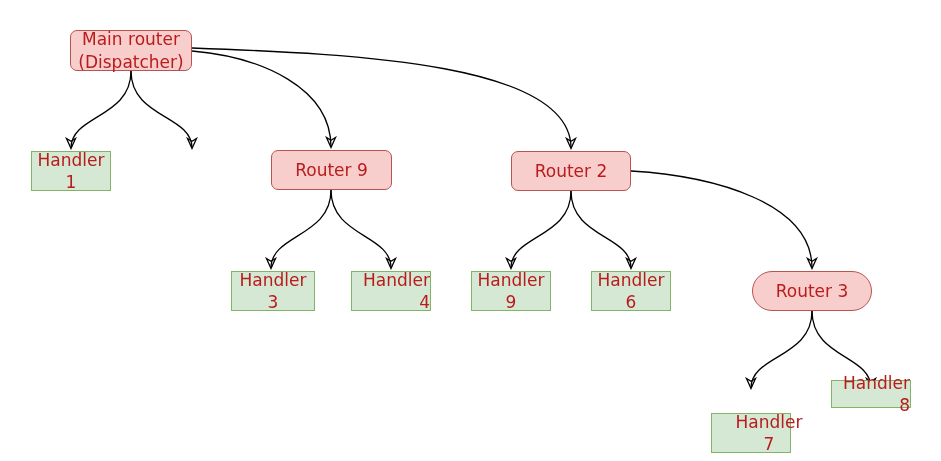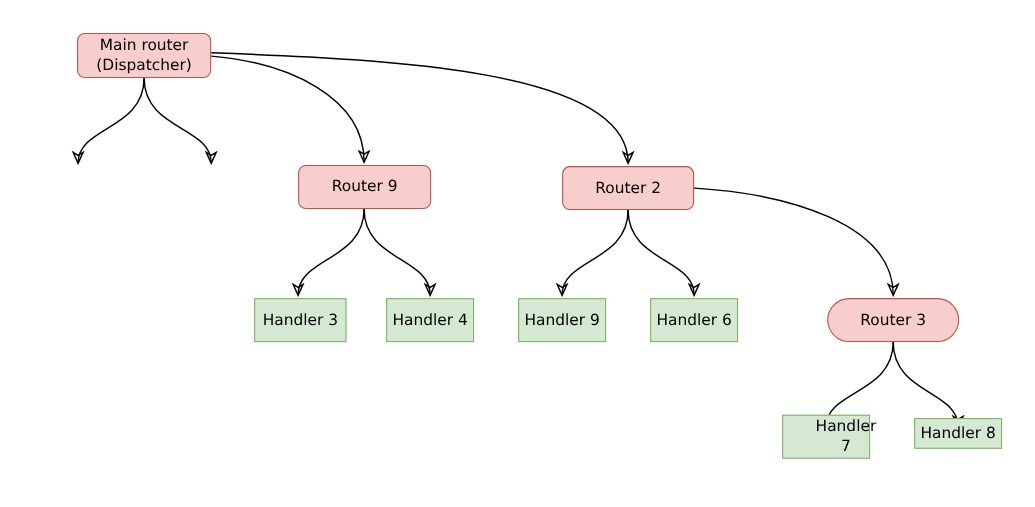--- a/index.html
+++ b/index.html
@@ -27,23 +27,23 @@
     stroke: #000000;
     stroke-width: 1.3;
   }
   .node {
     position: absolute;
     box-sizing: border-box;
     display: flex;
     align-items: center;
     justify-content: center;
     text-align: center;
-    font-size: 14px;
+    font-size: 17px;
     line-height: 1.3;
-    color: #000000;
+    color: #b91c1c;
     cursor: default;
   }
   .node span {
     white-space: pre-line;
   }
   .node.router {
     background: #f8cecc;
     border: 1.5px solid #b85450;
     border-radius: 7px;
   }
@@ -75,20 +75,23 @@
     <path d="M 631 171 C 715 176, 812 203, 812 268" marker-end="url(#arrow)"></path>
     <path d="M 812 311 C 812 358, 751 355, 751 388" marker-end="url(#arrow)"></path>
     <path d="M 812 311 C 812 358, 871 355, 871 388" marker-end="url(#arrow)"></path>
   </svg>
 
   <div class="node router" style="left:70px; top:30px; width:122px; height:41px;">
     <span>Main router
 (Dispatcher)</span>
   </div>
 
+  <div class="node handler" style="left:31px; top:151px; width:80px; height:40px;">
+    <span>Handler 1</span>
+  </div>
 
 
   <div class="node router" style="left:271px; top:150px; width:121px; height:40px;">
     <span>Router 9</span>
   </div>
 
   <div class="node router" style="left:511px; top:151px; width:120px; height:40px;">
     <span>Router 2</span>
   </div>
 
@@ -105,21 +108,21 @@
   </div>
 
   <div class="node handler" style="left:591px; top:271px; width:80px; height:40px;">
     <span>Handler 6</span>
   </div>
 
   <div class="node router" style="left:752px; top:271px; width:120px; height:40px;border-radius:20px;">
     <span>Router 3</span>
   </div>
 
-  <div class="node handler" style="left:711px; top:377px; width:80px; height:40px;padding-left:36px;">
+  <div class="node handler" style="left:711px; top:413px; width:80px; height:40px;padding-left:36px;">
     <span>Handler 7</span>
   </div>
 
   <div class="node handler" style="left:831px; top:380px; width:80px; height:28px;text-align:right;">
     <span>Handler 8</span>
   </div>
 
 </div>
 
 </body></html>

